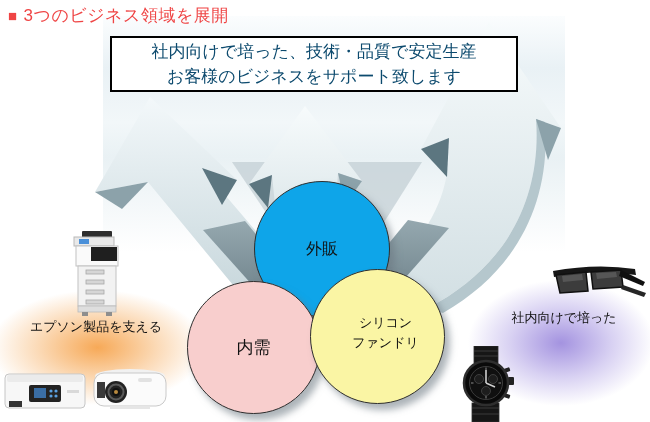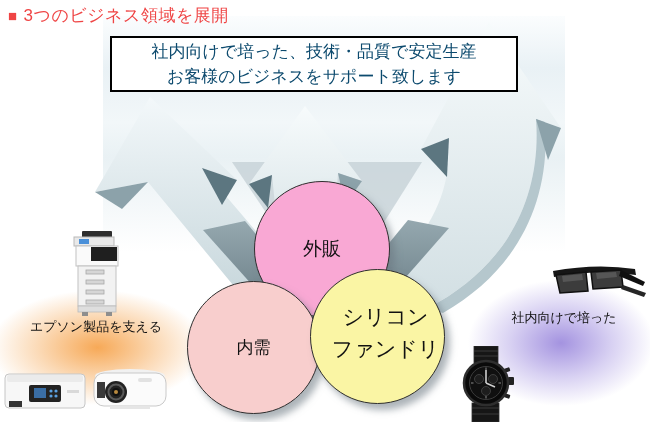--- a/index.html
+++ b/index.html
@@ -25,23 +25,23 @@
     background:#ffffff;border:2px solid #000;box-sizing:border-box;
     display:flex;flex-direction:column;justify-content:center;align-items:center;
     font-size:17px;line-height:1.5;color:#0c4a6e;text-align:center;white-space:nowrap;
   }
   
   .circle{
     position:absolute;border-radius:50%;border:1px solid #2e2e2e;box-sizing:border-box;
     display:flex;align-items:center;justify-content:center;text-align:center;
     box-shadow:5px 6px 7px rgba(105,118,128,.55);
   }
-  .circle-gaihan{left:254px;top:181px;width:136px;height:136px;background:#f9a8d4;z-index:3;font-size:19px;line-height:1.45;}
+  .circle-gaihan{left:254px;top:181px;width:136px;height:136px;background:#0ea5e9;z-index:3;font-size:16px;line-height:1.45;}
   .circle-naiju{left:187px;top:281px;width:133px;height:133px;background:#f8cecd;z-index:4;font-size:17px;}
-  .circle-silicon{left:310px;top:269px;width:135px;height:135px;background:#faf5a4;z-index:5;font-size:21px;line-height:1.5;}
+  .circle-silicon{left:310px;top:269px;width:135px;height:135px;background:#faf5a4;z-index:5;font-size:13px;line-height:1.5;}
   .circle-silicon .lbl{transform:translate(8px,-4px);}
   
   .glow-left{
     position:absolute;left:-10px;top:290px;width:215px;height:115px;z-index:1;
     background:radial-gradient(closest-side,rgba(245,154,58,.85),rgba(248,187,122,.55) 55%,rgba(255,255,255,0) 100%);
   }
   .glow-right{
     position:absolute;left:468px;top:280px;width:186px;height:126px;z-index:1;
     background:radial-gradient(closest-side,rgba(141,120,216,.8),rgba(178,164,230,.5) 55%,rgba(255,255,255,0) 100%);
   }

